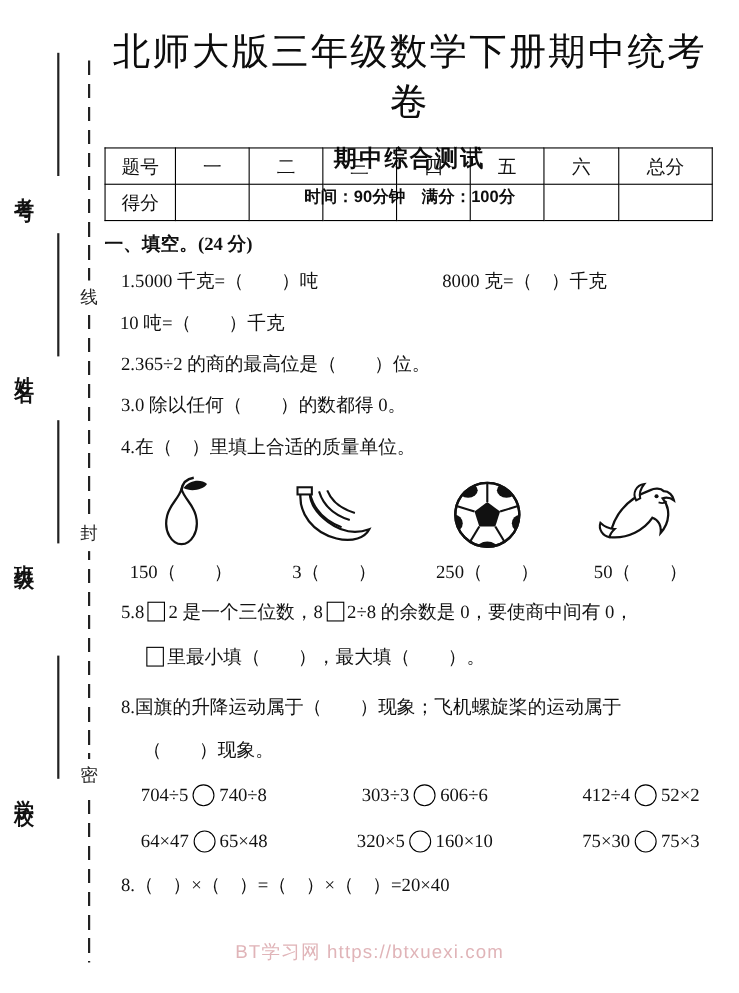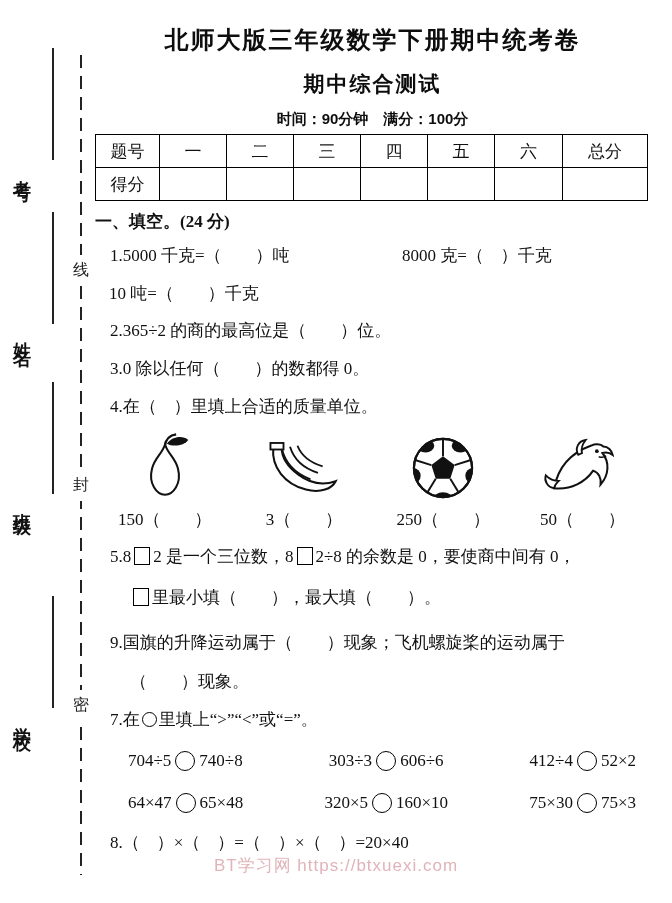--- a/index.html
+++ b/index.html
@@ -20,21 +20,21 @@
   }
   .side-label {
     position:absolute; left:10px; writing-mode:vertical-rl; text-orientation:upright;
     font-size:18px; font-weight:bold; letter-spacing:6px; color:#111;
   }
   .side-line { position:absolute; left:52px; width:2px; background:#222; }
 
   
   .header { position:absolute; left:95px; top:24px; width:555px; text-align:center;
             font-family:"Liberation Sans", sans-serif; }
-  .title    { font-size:24px; font-weight:bold; letter-spacing:2px; }
+  .title    { font-size:34px; font-weight:normal; letter-spacing:2px; }
   .subtitle { font-size:21px; font-weight:bold; margin-top:14px; letter-spacing:2px; }
   .meta     { font-size:15px; font-weight:bold; margin-top:12px; }
 
   
   table.score-table {
     position:absolute; left:95px; top:134px; width:552px;
     border-collapse:collapse; table-layout:fixed;
   }
   table.score-table td {
     border:1.6px solid #000; height:33px; text-align:center;
@@ -216,26 +216,23 @@
       </div>
     </div>
 
     <div class="row" style="margin-top:13px">
       <span>5.8</span><span class="blank-box"></span><span>2 是一个三位数，8</span><span class="blank-box"></span><span>2÷8 的余数是 0，要使商中间有 0，</span>
     </div>
     <div class="indent2" style="margin-top:17px">
       <span class="blank-box"></span><span>里最小填（　　），最大填（　　）。</span>
     </div>
 
-    <div class="row" style="margin-top:21px">9.国旗的升降运动属于（　　）现象；飞机螺旋桨的运动属于</div>
+    <div class="row" style="margin-top:21px">8.国旗的升降运动属于（　　）现象；飞机螺旋桨的运动属于</div>
     <div class="indent2" style="margin-top:15px">（　　）现象。</div>
 
-    <div class="row" style="margin-top:14px">
-      <span>7.在</span><span class="cmp-circle small"></span><span>里填上“&gt;”“&lt;”或“=”。</span>
-    </div>
 
     <div class="cmp-row" style="margin-top:17px">
       <span class="cmp">
         <span>704÷5</span>
           <span class="cmp-circle"></span>
           <span>740÷8</span>
       </span>
       <span class="cmp">
         <span>303÷3</span>
           <span class="cmp-circle"></span>

